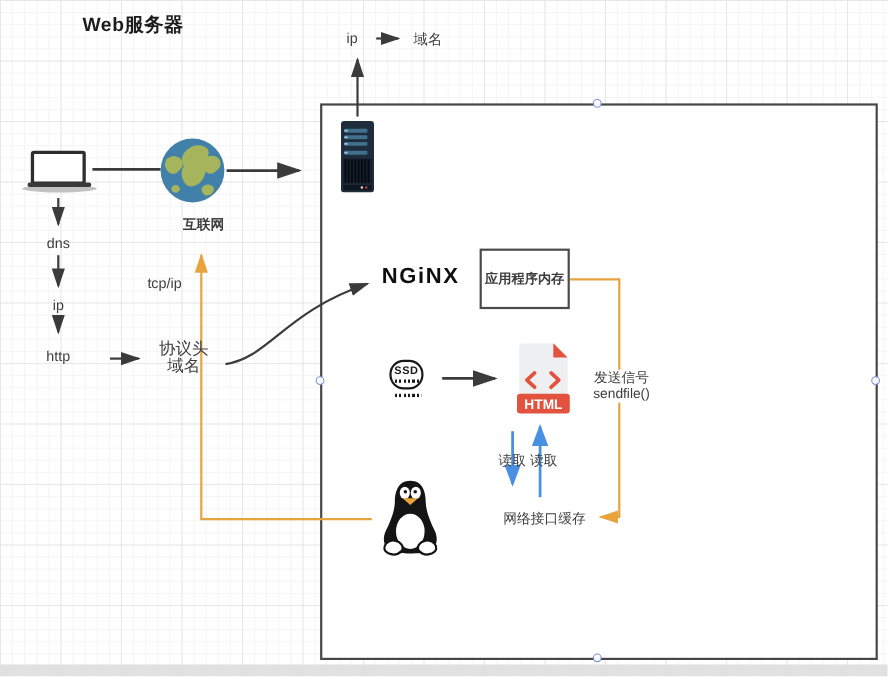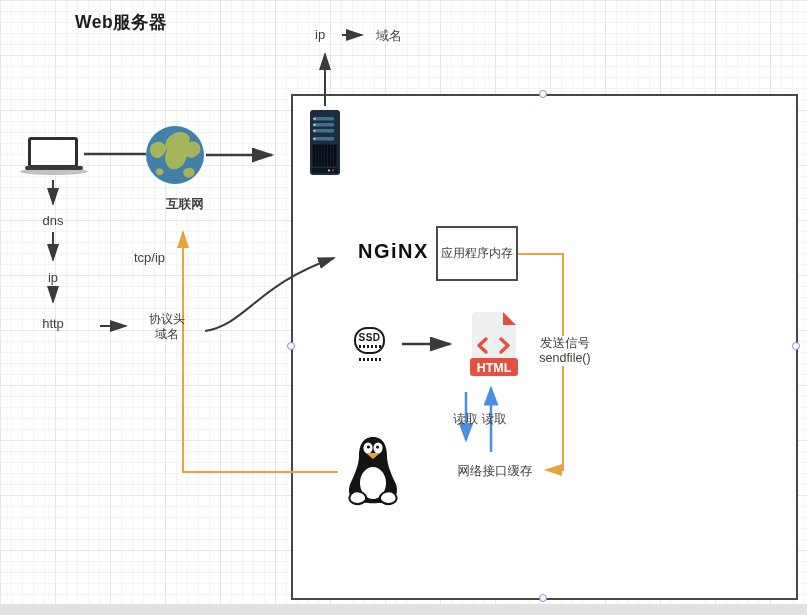--- a/index.html
+++ b/index.html
@@ -19,23 +19,23 @@
   .title{position:absolute; left:75px; top:10px; font-size:17.5px; font-weight:700; color:#1c1c1c; letter-spacing:0.5px;}
   .bigrect{position:absolute; left:291px; top:94px; width:503px; height:502px; border:2px solid #474747; background:#ffffff;}
   .handle{position:absolute; width:8px; height:8px; border:1.5px solid #7b8fe0; border-radius:50%; background:rgba(255,255,255,0.95); box-sizing:border-box;}
   .overlay{position:absolute; left:0; top:0; pointer-events:none;}
   
   .laptop-screen{position:absolute; left:28px; top:137px; width:44px; height:25px; border:3px solid #2e2e2e; border-radius:3px; background:#fff;}
   .laptop-hinge{position:absolute; left:25px; top:166px; width:58px; height:4px; background:#3a3a3a; border-radius:2px;}
   .laptop-base{position:absolute; left:20px; top:168px; width:68px; height:7px; background:#c2c2c2; border-radius:50%;}
   
   .membox{position:absolute; left:436px; top:226px; width:82px; height:55px; border:2px solid #4a4a4a; background:#fff; display:flex; align-items:center; justify-content:center; box-sizing:border-box;}
-  .membox span{font-size:12px; color:#3d3d3d;}
+  .membox span{font-size:12px; color:#3d3d3d;font-weight:bold;}
   
-  .nginx{position:absolute; left:347px; top:240px; font-size:20px; font-weight:800; letter-spacing:1.5px; color:#0e0e0e;margin-left:11px;}
+  .nginx{position:absolute; left:347px; top:240px; font-size:20px; font-weight:800; letter-spacing:1.5px; color:#0e0e0e;}
   
   .ssd{position:absolute; left:354px; top:327px; width:31px; height:27px; border:2.5px solid #1a1a1a; border-radius:13px; background:#fff; display:flex; flex-direction:column; align-items:center; justify-content:center; box-sizing:border-box;}
   .ssd .txt{font-size:10px; font-weight:900; color:#1a1a1a; letter-spacing:0.5px; line-height:10px;}
   .ssd .dots,.ssd-pins{width:22px; height:3px; background:repeating-linear-gradient(90deg,#1a1a1a 0 2px,transparent 2px 4px); margin-top:2px;}
   .ssd-pins{position:absolute; left:359px; top:356px; width:24px;}
   
   .two-line{line-height:14.5px;}
   .send-label{position:absolute; left:523px; top:336px; width:84px; text-align:center; background:#fff; color:#3d3d3d; font-size:12.5px; line-height:15px;}
   .watermark{position:absolute; right:14px; top:575px; font-size:19px; color:#cbcbcb; letter-spacing:1px;}
   .bottom-strip{position:absolute; left:0; top:604px; width:807px; height:11px; background:#e1e1e1;}
@@ -125,21 +125,21 @@
     <rect x="2" y="58" width="26" height="5" rx="1" fill="#0d1722"></rect>
     <circle cx="19" cy="60.5" r="1.1" fill="#d8d8d8"></circle>
     <circle cx="23" cy="60.5" r="1.1" fill="#c0392b"></circle>
   </svg>
 
   <div class="lbl" style="left:33px; top:213px; width:40px;">dns</div>
   <div class="lbl" style="left:33px; top:270px; width:40px;">ip</div>
   <div class="lbl" style="left:33px; top:316px; width:40px;">http</div>
   <div class="lbl" style="left:118px; top:250px;margin-left:16px;">tcp/ip</div>
 
-  <div class="lbl two-line" style="left:136px; top:312px; width:62px; font-size:12px;"><span>协议头</span><br><span>域名</span></div>
+  <div class="lbl two-line" style="left:136px; top:312px; width:62px; font-size:15px;font-family:Liberation Mono, monospace;"><span>协议头</span><br><span>域名</span></div>
 
   <div class="nginx">NGiNX</div>
 
   <div class="membox">
     <span>应用程序内存</span>
   </div>
 
   <div class="ssd">
     <span class="txt">SSD</span>
     <span class="dots"></span>

